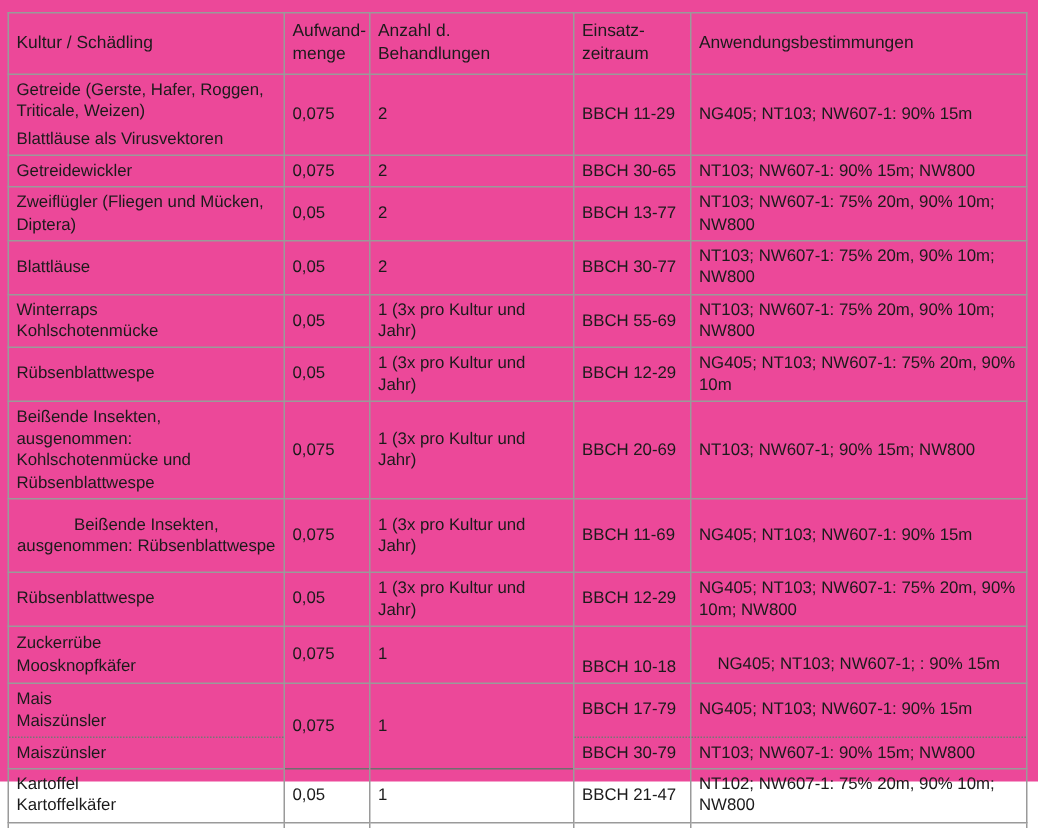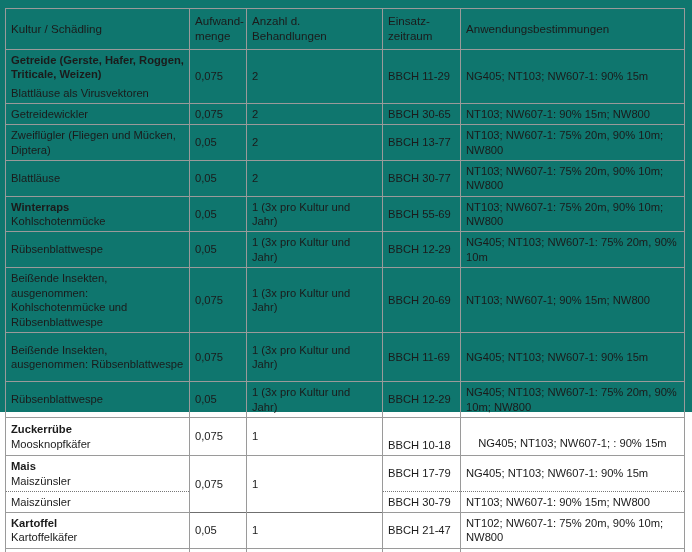--- a/index.html
+++ b/index.html
@@ -10,22 +10,22 @@
   body {
     width: 692px;
     height: 552px;
     overflow: hidden;
     font-family: "Liberation Sans", sans-serif;
     color: #1b1b1b;
   }
   #sheet {
     position: relative;
     width: 692px;
-    height: 412px;
-    background: #0f766e;
+    height: 521px;
+    background: #ec4899;
   }
   table.pesticide-table {
     position: absolute;
     left: 5px;
     top: 8px;
     width: 679px;
     border-collapse: collapse;
     table-layout: fixed;
     font-size: 11.2px;
     line-height: 1.28;
@@ -50,21 +50,21 @@
   }
   col.c-kultur   { width: 184px; }
   col.c-menge    { width: 57px; }
   col.c-anzahl   { width: 136px; }
   col.c-zeitraum { width: 78px; }
   col.c-best     { width: 224px; }
 
   td.num, th.num { text-align: center; }
   td.center { text-align: center; margin-left: 36px; }
 
-  .bold { font-weight: bold; }
+  .bold { font-weight: normal; }
   .line { display: block; }
   .sub { display: block; }
 
   
   tr.dotted-top > td {
     border-top: 1px dotted #777;
   }
   tr.dotted-bottom > td {
     border-bottom: 1px dotted #777;
   }
@@ -183,21 +183,21 @@
         <td style="height:56px;">
           <span class="sub tight">Beißende Insekten, ausgenommen: Kohlschotenmücke und Rübsenblattwespe</span>
         </td>
         <td class="num">0,075</td>
         <td class="num">1 (3x pro Kultur und Jahr)</td>
         <td class="center">BBCH 20-69</td>
         <td>NT103; NW607-1; 90% 15m; NW800</td>
       </tr>
 
       <tr>
-        <td style="height:42px;">
+        <td style="height:42px;text-align:center;">
           <span class="sub tight">Beißende Insekten, ausgenommen: Rübsenblattwespe</span>
         </td>
         <td class="num">0,075</td>
         <td class="num">1 (3x pro Kultur und Jahr)</td>
         <td class="center">BBCH 11-69</td>
         <td>NG405; NT103; NW607-1: 90% 15m</td>
       </tr>
 
       <tr>
         <td>

